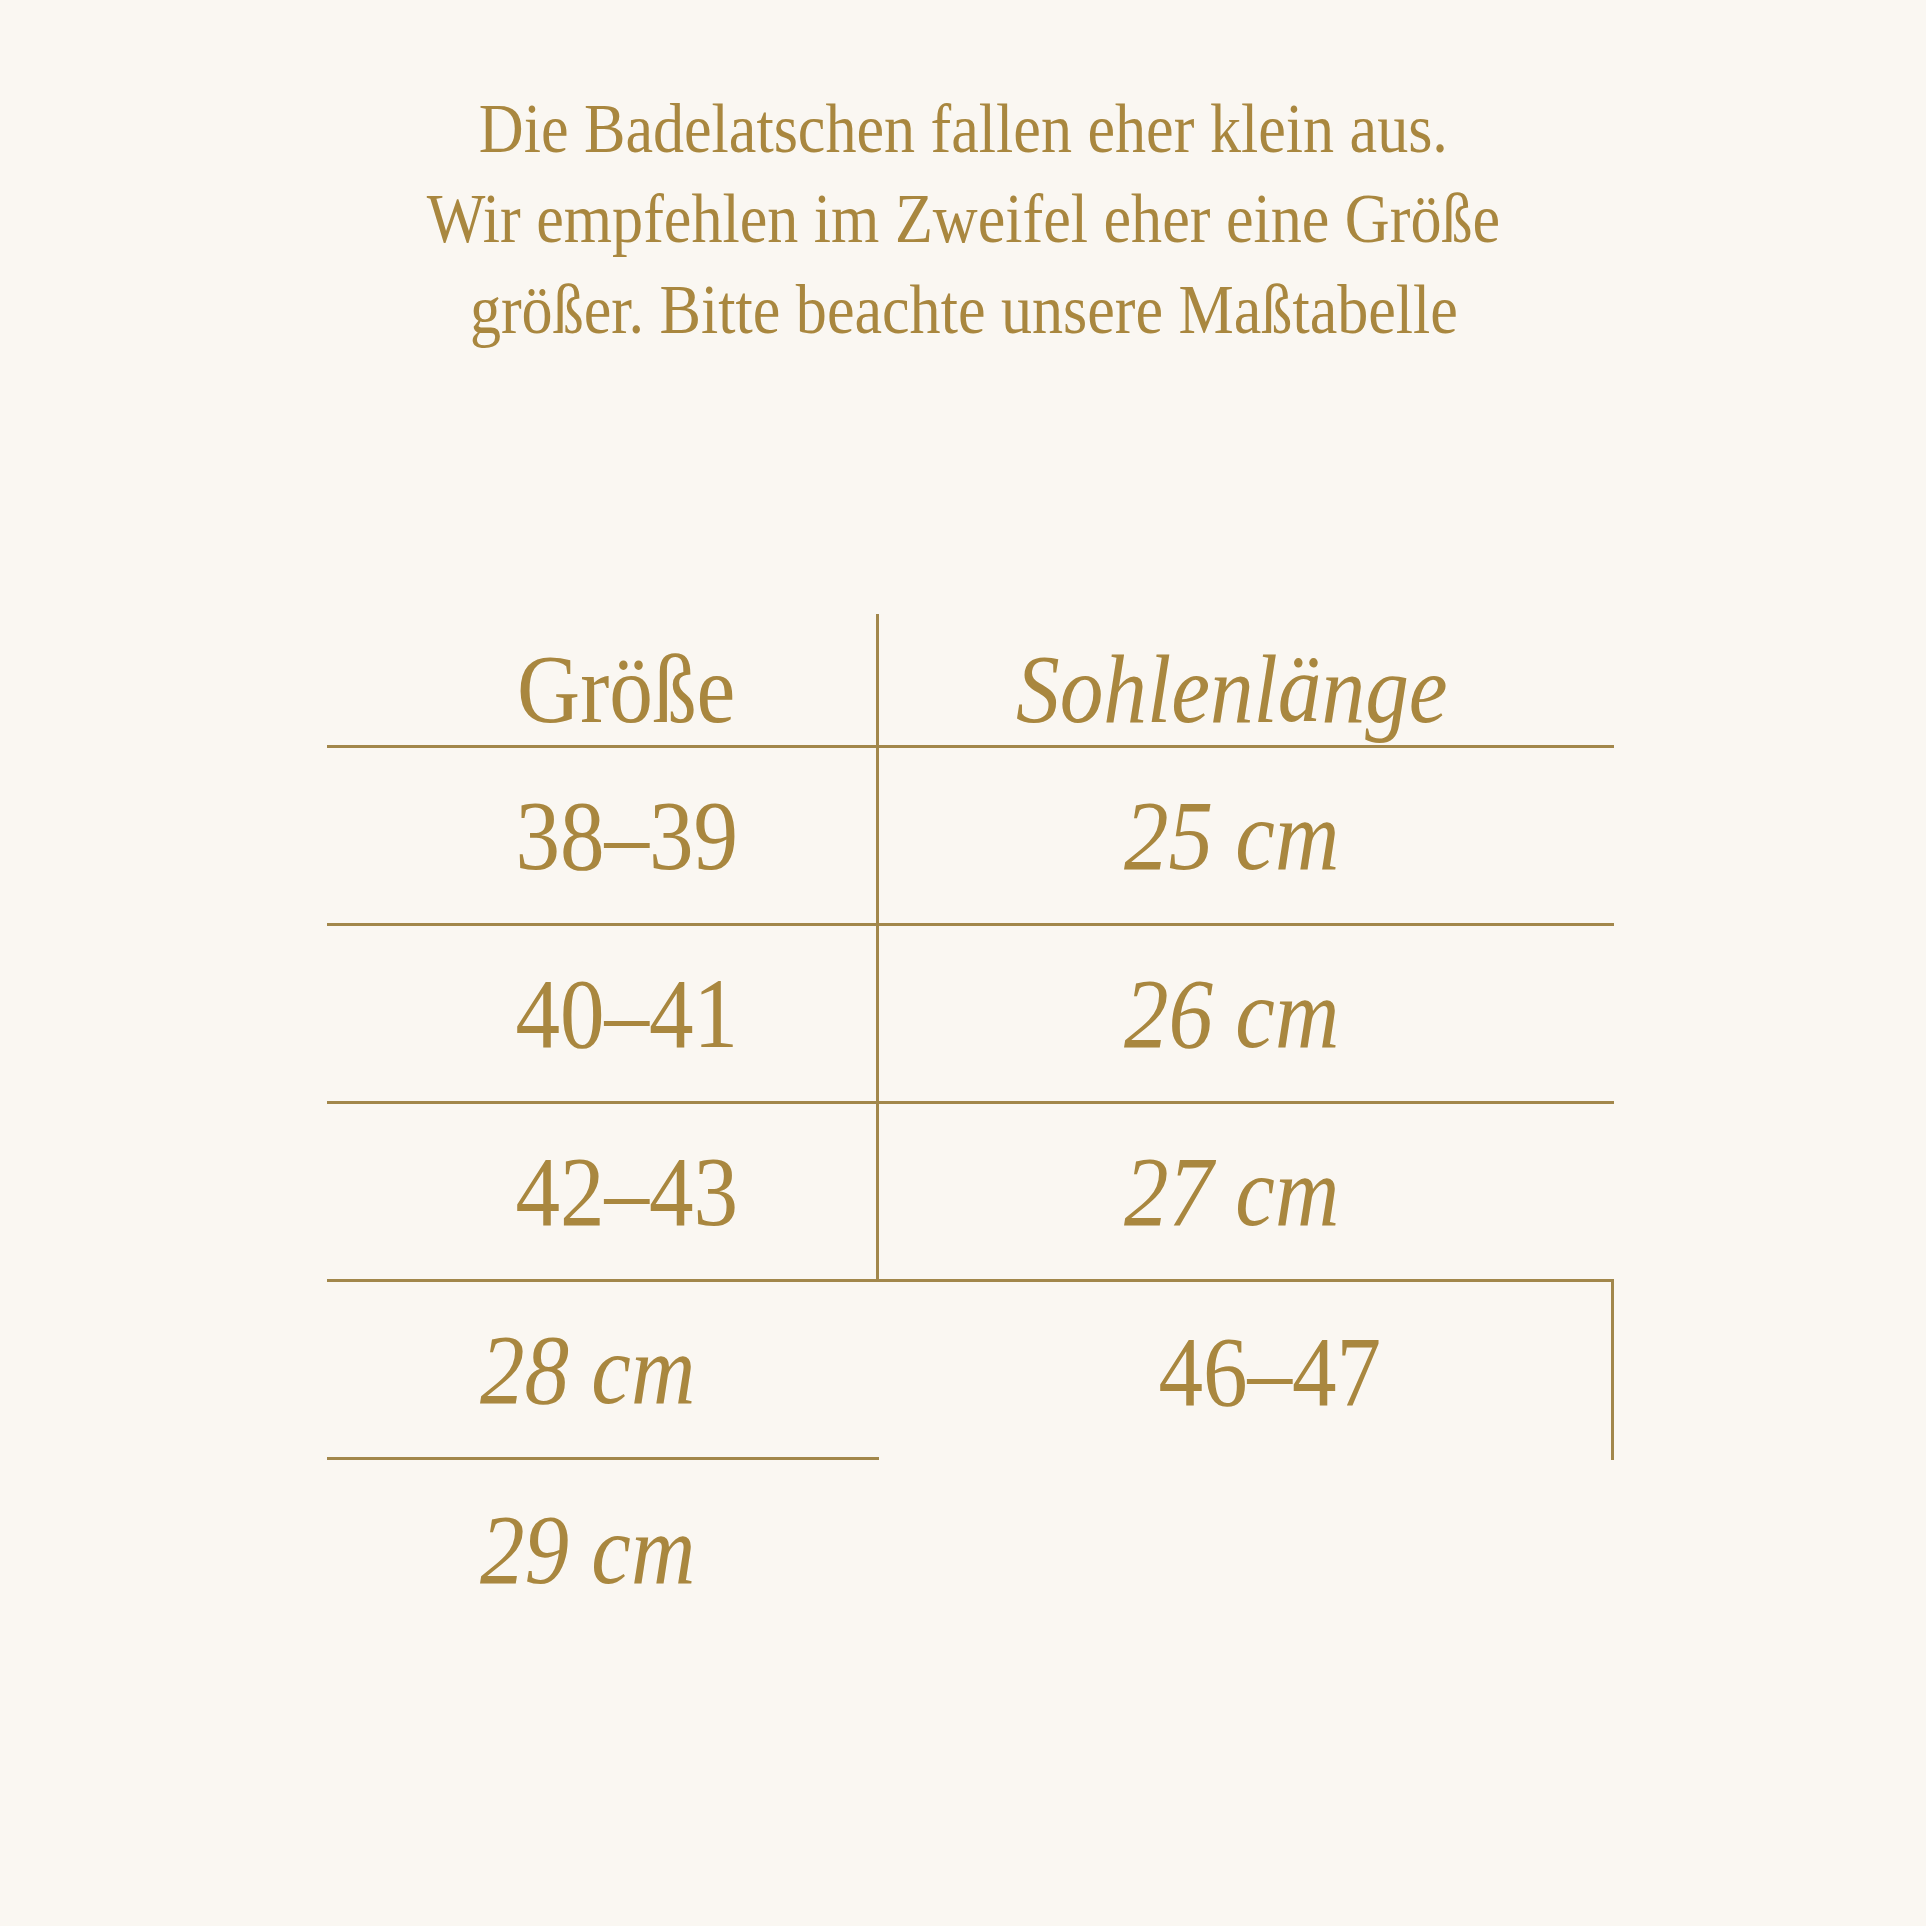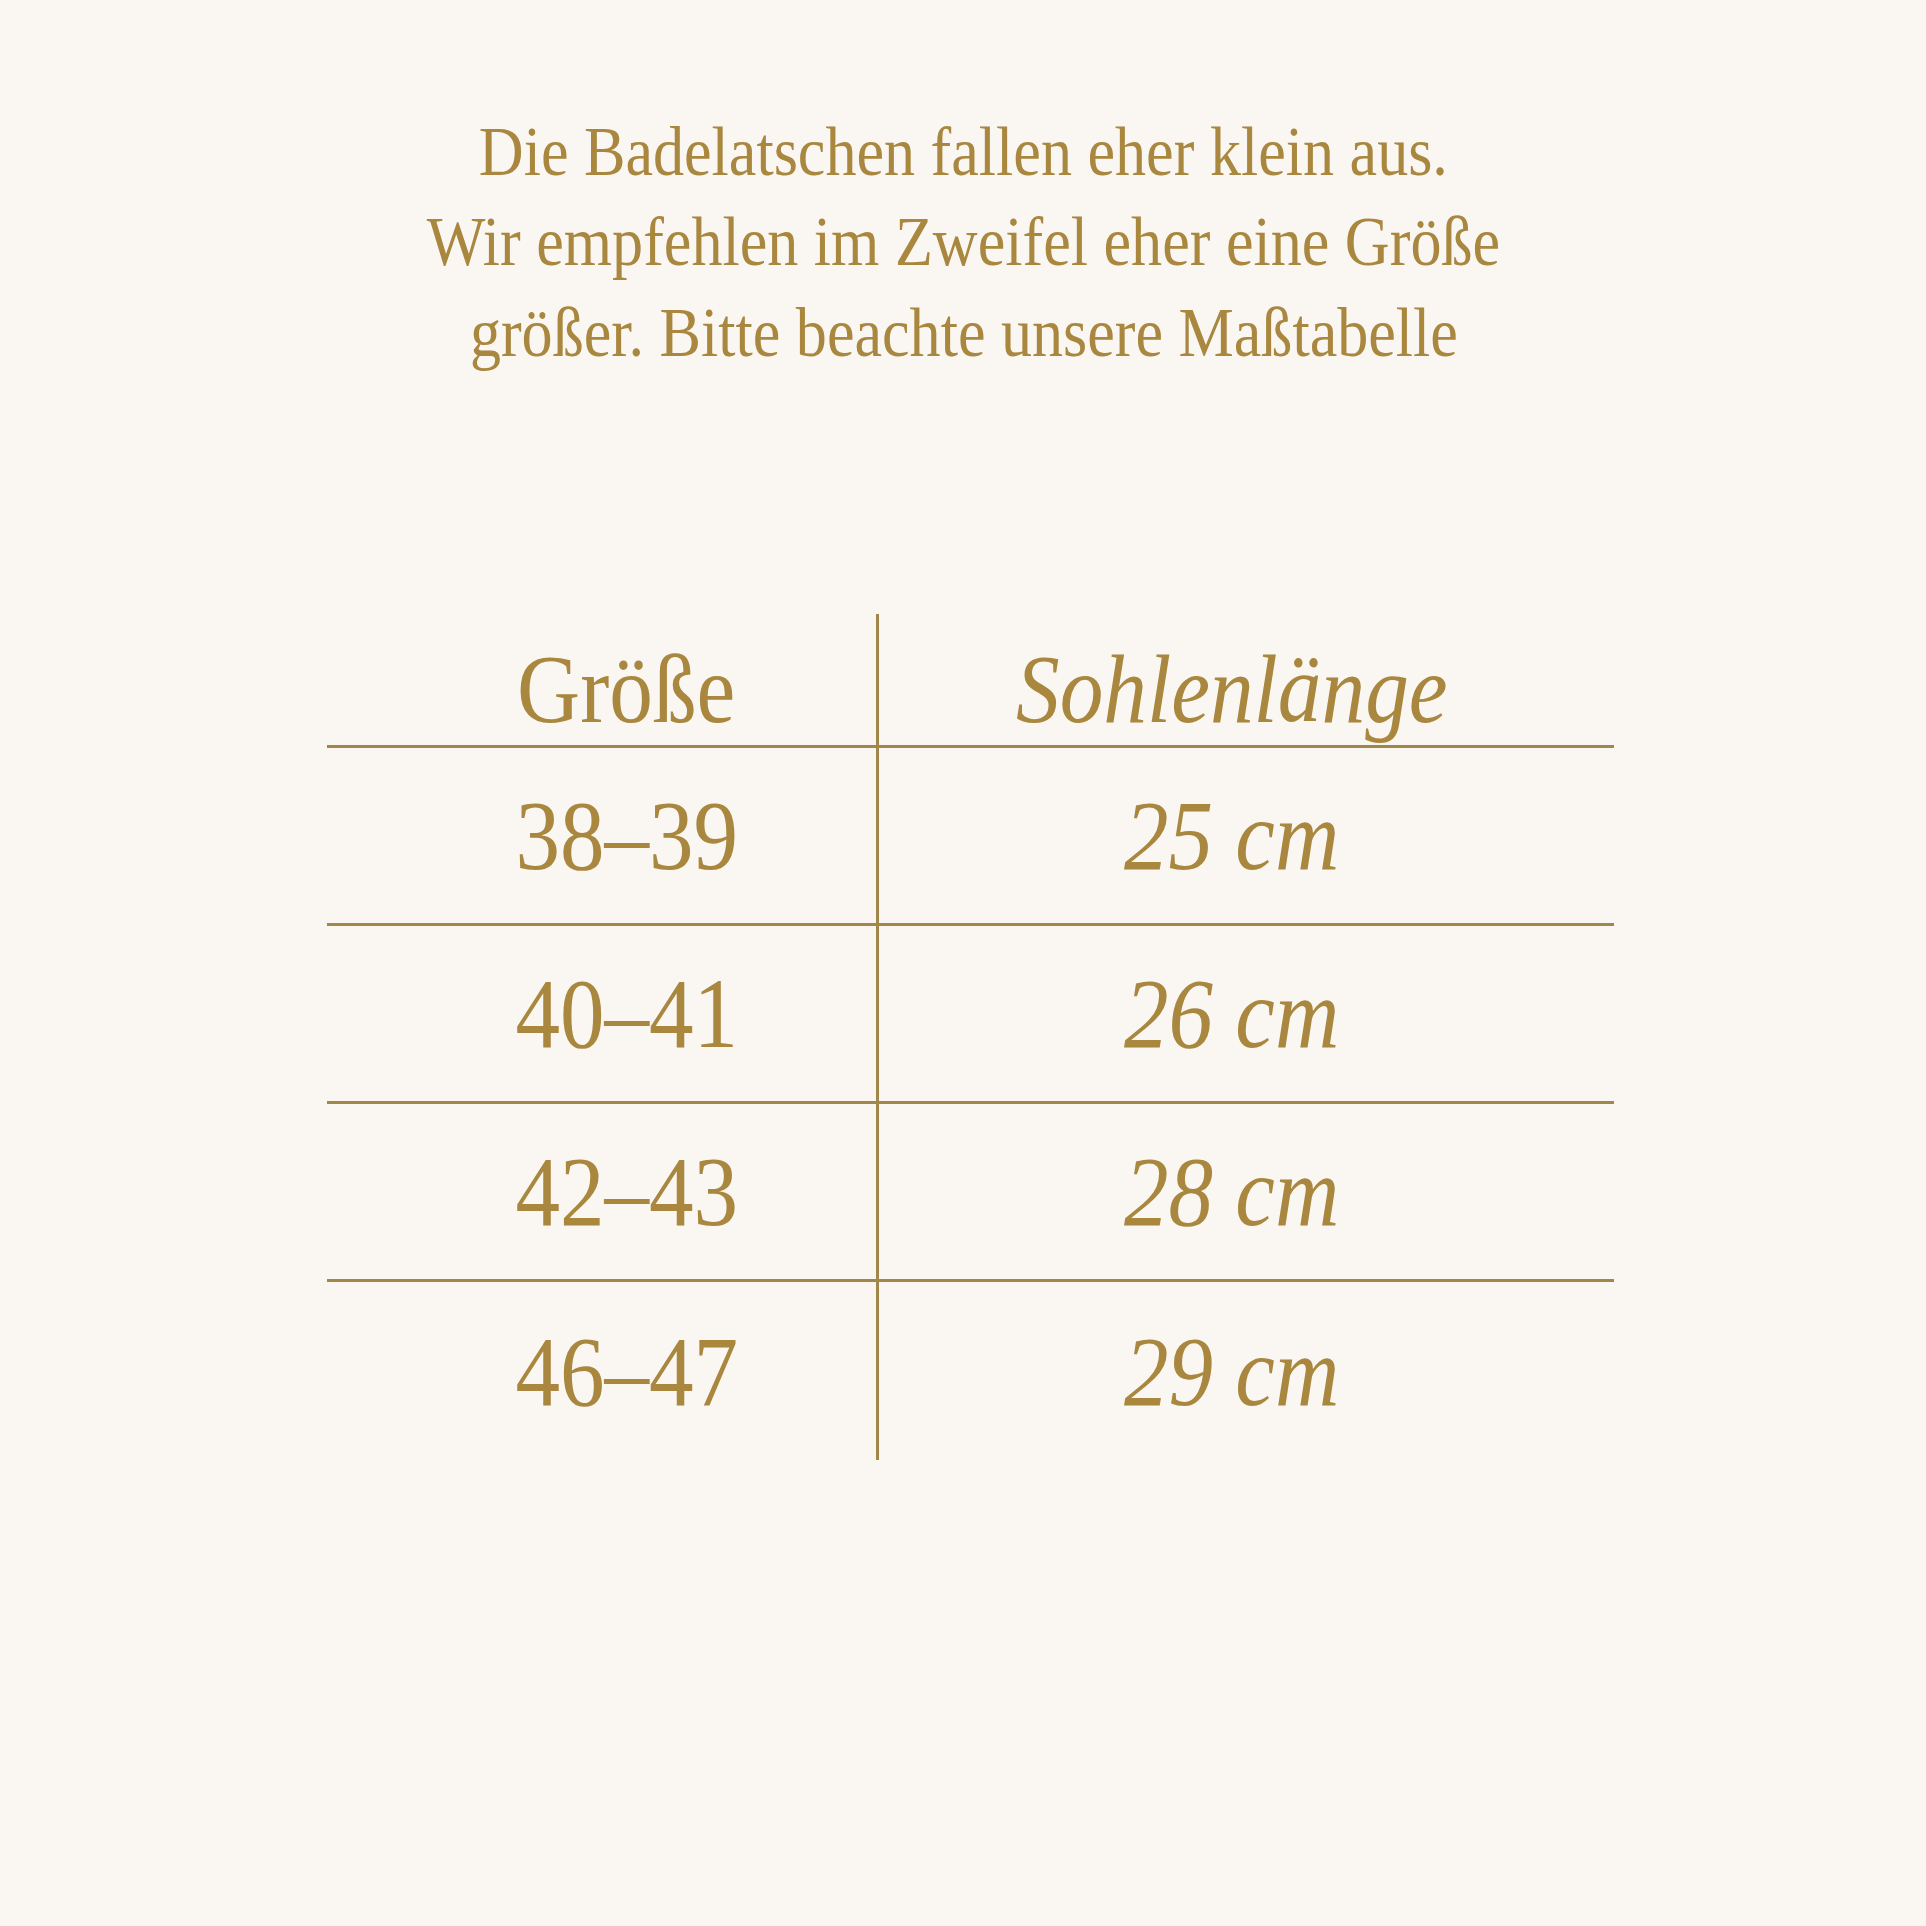--- a/index.html
+++ b/index.html
@@ -5,21 +5,21 @@
   html, body { margin:0; padding:0; }
   body {
     width:1927px; height:1927px;
     background:#faf7f2;
     font-family:"Liberation Serif","DejaVu Serif",serif;
     color:#a9873f;
     overflow:hidden;
     position:relative;
   }
   .intro {
-    padding-top:107px;
+    padding-top:84px;
     text-align:center;
     font-size:69px;
     line-height:1.31;
   }
   .intro-line { white-space:nowrap; }
   .t { display:inline-block; transform:scaleX(0.9); transform-origin:center; }
   .size-table {
     position:absolute;
     left:327px; top:614px;
     width:1287px;
@@ -69,20 +69,23 @@
   <div class="cell c1 hb">
       <span class="t">40–41</span>
     </div>
   <div class="cell c2 hb">
       <span class="t">26 cm</span>
     </div>
 
   <div class="cell c1 hb">
       <span class="t">42–43</span>
     </div>
+  <div class="cell c2 hb">
+      <span class="t">27 cm</span>
+    </div>
 
   <div class="cell c2 hb">
       <span class="t">28 cm</span>
     </div>
 
   <div class="cell c1">
       <span class="t">46–47</span>
     </div>
   <div class="cell c2">
       <span class="t">29 cm</span>

